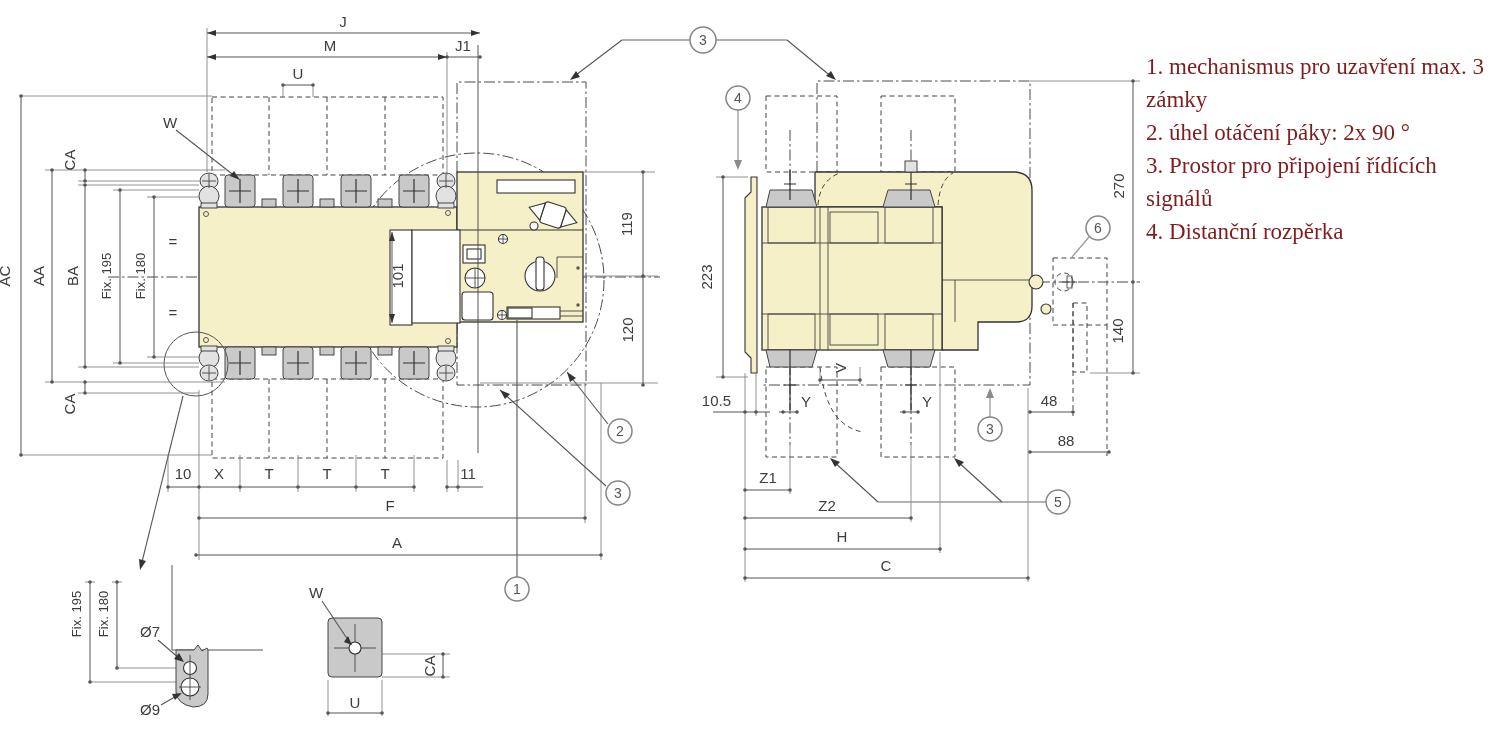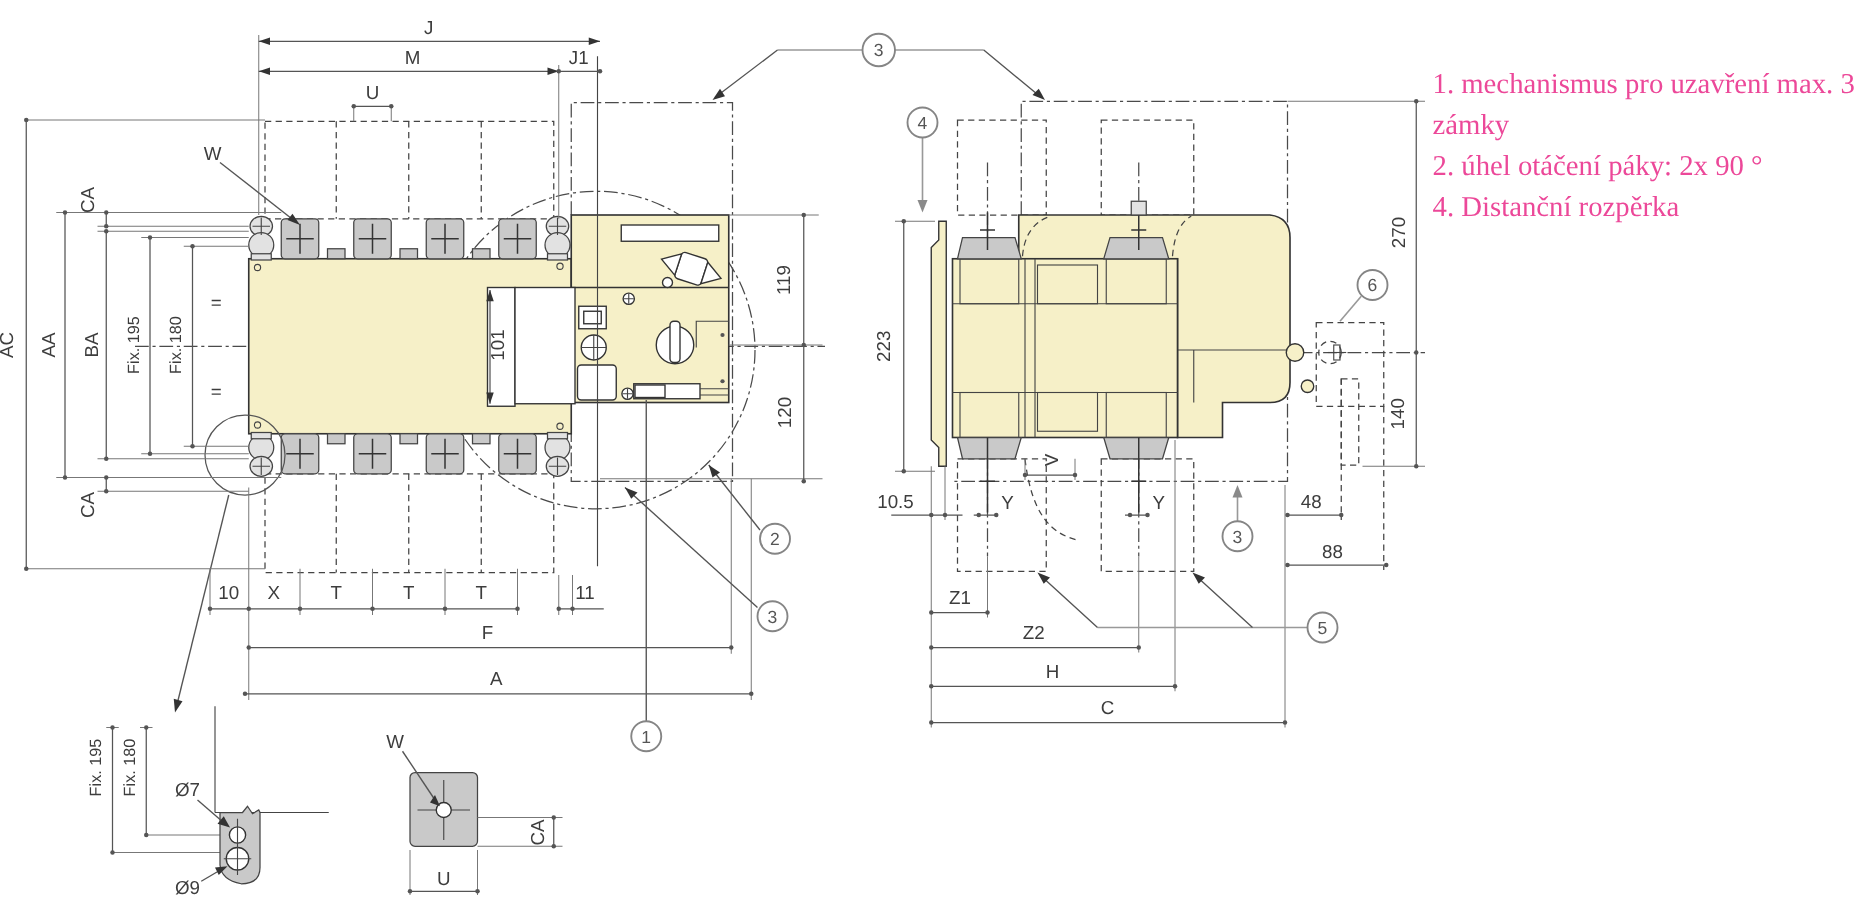--- a/index.html
+++ b/index.html
@@ -20,21 +20,21 @@
   .dash{stroke:#444;stroke-width:1;fill:none;stroke-dasharray:5 3.5;}
   .dashdot{stroke:#4a4a4a;stroke-width:1;fill:none;stroke-dasharray:11 3 2.5 3;}
   .glead{stroke:#999;stroke-width:1.3;fill:none;}
   .dlead{stroke:#555;stroke-width:1.1;fill:none;}
   .dot{fill:#555;stroke:none;}
   .ah{fill:#333;stroke:none;}
   .ahg{fill:#8a8a8a;stroke:none;}
   .co circle{fill:#fff;stroke:#858585;stroke-width:1.5;}
   .co text{font-size:14px;fill:#555;}
   .legend{position:absolute;left:1146px;top:50px;width:350px;
-          font-family:"Liberation Serif",serif;font-size:23px;line-height:33px;color:#ec4899;}
+          font-family:"Liberation Serif",serif;font-size:23px;line-height:33px;color:#7f1d1d;}
 </style>
 </head>
 <body>
 
 <div class="stage">
 <svg width="1500" height="730" viewBox="0 0 1500 730">
 
   <g>
 
     <g>
@@ -454,15 +454,16 @@
     <circle class="dot" cx="328" cy="713" r="1.8"></circle>
         <circle class="dot" cx="382" cy="713" r="1.8"></circle>
     <text transform="rotate(-90 435 666)" x="435" y="666" text-anchor="middle">CA</text>
     <text x="355" y="708" text-anchor="middle">U</text>
   </g>
 </svg>
 
   <div class="legend">
     <div>1. mechanismus pro uzavření max. 3 zámky</div>
     <div>2. úhel otáčení páky: 2x 90 °</div>
+    <div>3. Prostor pro připojení řídících signálů</div>
     <div>4. Distanční rozpěrka</div>
   </div>
 </div>
 
 </body></html>

